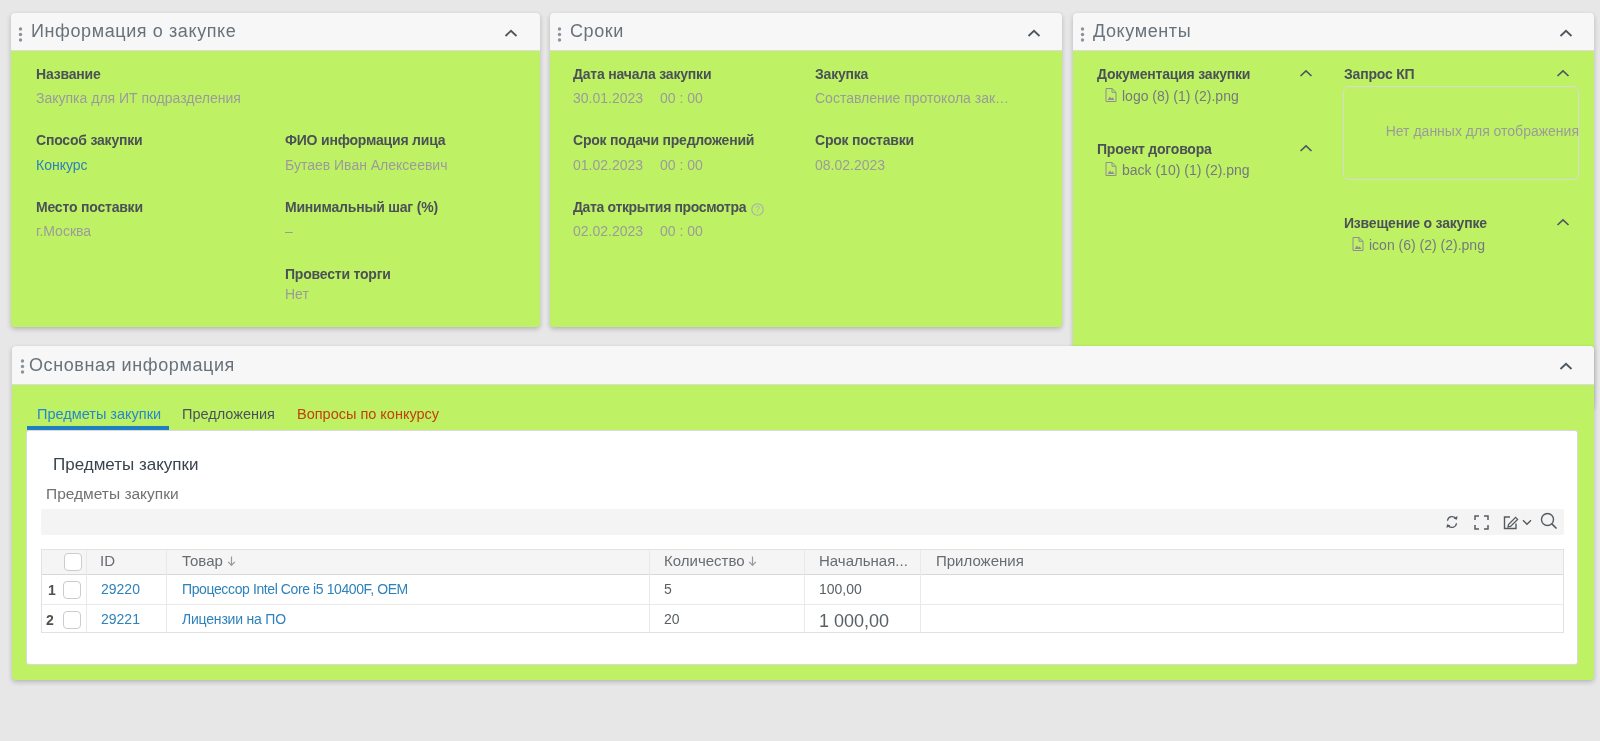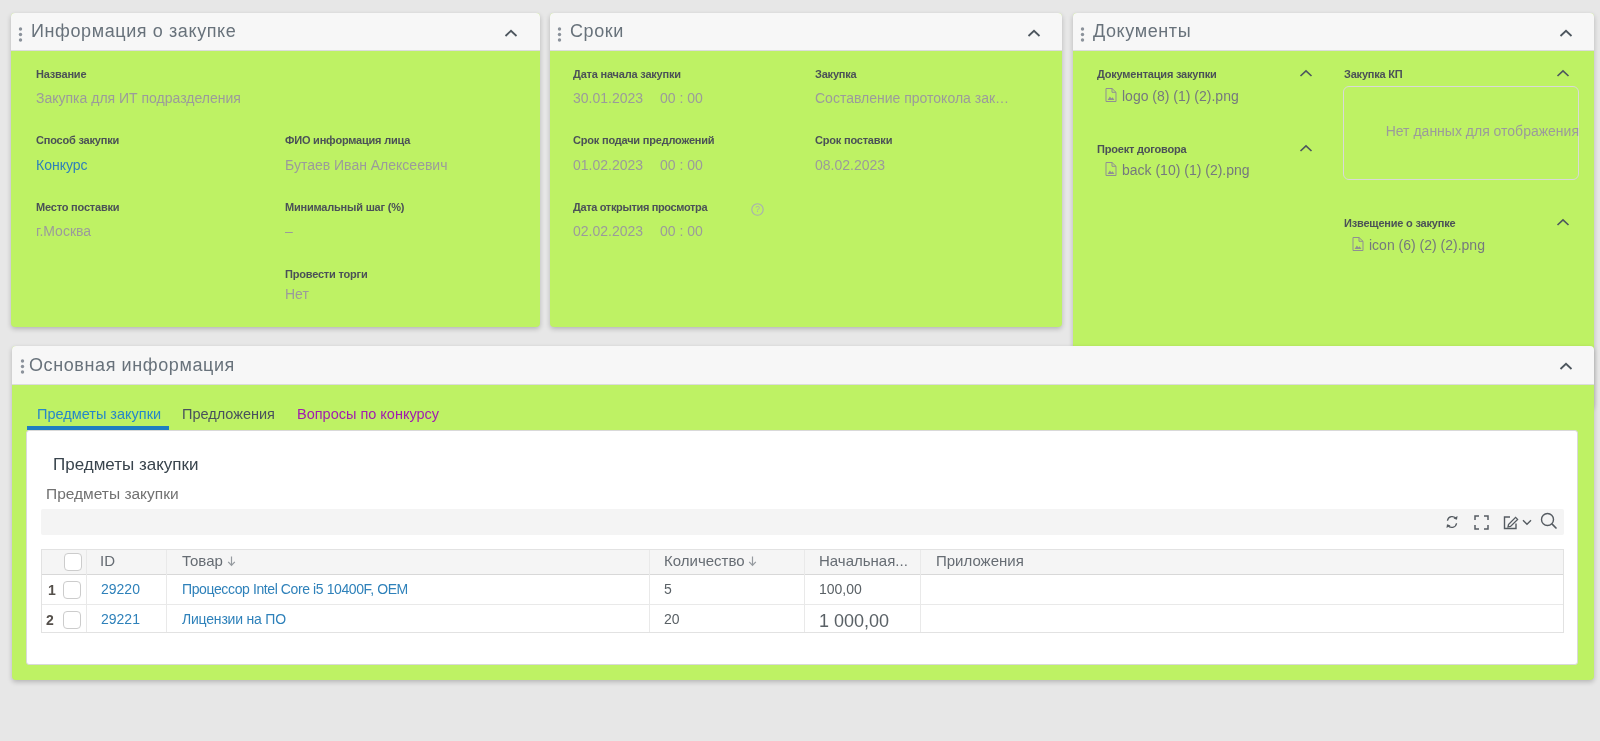--- a/index.html
+++ b/index.html
@@ -3,21 +3,21 @@
 <meta charset="utf-8">
 <title>Закупка</title>
 <style>
 html,body{margin:0;padding:0}
 body{width:1600px;height:741px;background:#e7e7e7;font-family:"Liberation Sans",sans-serif;position:relative;overflow:hidden}
 .card{position:absolute;background:#bef264;border-radius:4px;box-shadow:0 2px 5px rgba(0,0,0,.22)}
 .chdr{position:absolute;left:0;top:0;right:0;height:37px;background:#f7f7f7;border-bottom:1px solid #dcdcdc;border-radius:4px 4px 0 0}
 .ctitle{position:absolute;top:8px;font-size:18px;letter-spacing:0.6px;color:#68727b;white-space:nowrap}
 .dots{position:absolute}
 .chev{position:absolute}
-.lb{position:absolute;font-size:11px;letter-spacing:-0.2px;font-weight:bold;color:#4b5157;line-height:20px;white-space:nowrap}
+.lb{position:absolute;font-size:14px;letter-spacing:-0.2px;font-weight:bold;color:#4b5157;line-height:20px;white-space:nowrap}
 .vl{position:absolute;font-size:14px;color:#9b9b9b;line-height:20px;white-space:nowrap}
 .lk{position:absolute;font-size:14px;color:#2e81ba;line-height:20px;white-space:nowrap}
 .fico{position:absolute}
 .fname{position:absolute;font-size:14px;color:#75797e;line-height:20px;white-space:nowrap}
 .sep{position:absolute;background:#e9e9e9;width:1px}
 </style>
 </head>
 <body>
 
 <div class="card" style="left:11px;top:13px;width:529px;height:314px">
@@ -97,21 +97,21 @@
 <div class="lb" style="left:1097px;top:139px">Проект договора</div>
 <svg class="chev" style="left:1299px;top:144px" width="14" height="9" viewBox="0 0 14 9">
     <path d="M1.5 7 L7 1.8 L12.5 7" fill="none" stroke="#4d565e" stroke-width="1.6"></path>
   </svg>
 <svg class="fico" style="left:1105px;top:162px" width="12" height="14" viewBox="0 0 12 14">
     <path d="M1 .5 H7 L11 4.3 V13.5 H1 Z" fill="none" stroke="#8f8f93"></path>
     <path d="M7 .5 V4.3 H11" fill="none" stroke="#8f8f93"></path>
     <path d="M2.6 12 L4.9 8.6 6.4 10.4 7.6 9.2 9.4 12 Z" fill="#8f8f93"></path>
   </svg>
 <div class="fname" style="left:1122px;top:160px">back (10) (1) (2).png</div>
-<div class="lb" style="left:1344px;top:64px">Закупка КП</div>
+<div class="lb" style="left:1344px;top:64px">Запрос КП</div>
 <svg class="chev" style="left:1556px;top:69px" width="14" height="9" viewBox="0 0 14 9">
     <path d="M1.5 7 L7 1.8 L12.5 7" fill="none" stroke="#4d565e" stroke-width="1.6"></path>
   </svg>
 <div style="position:absolute;left:1343px;top:86px;width:236px;height:94px;border:1px solid #d9d9d9;border-radius:6px;box-sizing:border-box"></div>
 <div style="position:absolute;left:1343px;top:123px;width:236px;text-align:right;font-size:14px;color:#9b9b9b">Нет данных для отображения</div>
 <div class="lb" style="left:1344px;top:213px">Извещение о закупке</div>
 <svg class="chev" style="left:1556px;top:218px" width="14" height="9" viewBox="0 0 14 9">
     <path d="M1.5 7 L7 1.8 L12.5 7" fill="none" stroke="#4d565e" stroke-width="1.6"></path>
   </svg>
 <svg class="fico" style="left:1352px;top:237px" width="12" height="14" viewBox="0 0 12 14">
@@ -129,21 +129,21 @@
       <circle cx="2.5" cy="13" r="1.7" fill="#8b929b"></circle>
     </svg>
   <span class="ctitle" style="left:17px;top:9px">Основная информация</span>
   <svg class="chev" style="left:1547px;top:16px" width="14" height="9" viewBox="0 0 14 9">
       <path d="M1.5 7 L7 1.8 L12.5 7" fill="none" stroke="#4d565e" stroke-width="1.8"></path>
     </svg>
 </div>
 
 <div style="position:absolute;left:37px;top:406px;font-size:14.5px;color:#2787c9;white-space:nowrap">Предметы закупки</div>
 <div style="position:absolute;left:182px;top:406px;font-size:14.5px;color:#49525c;white-space:nowrap">Предложения</div>
-<div style="position:absolute;left:297px;top:406px;font-size:14.5px;color:#a21caf;white-space:nowrap">Вопросы по конкурсу</div>
+<div style="position:absolute;left:297px;top:406px;font-size:14.5px;color:#c2410c;white-space:nowrap">Вопросы по конкурсу</div>
 <div style="position:absolute;left:27px;top:426px;width:142px;height:4px;background:#1f7fc0"></div>
 
 <div style="position:absolute;left:26px;top:430px;width:1552px;height:235px;border:1px solid #d9d9d9;border-radius:3px;background:#fff;box-sizing:border-box"></div>
 <div style="position:absolute;left:53px;top:455px;font-size:17px;color:#39444d;line-height:20px">Предметы закупки</div>
 <div style="position:absolute;left:46px;top:484px;font-size:15.5px;color:#717171;line-height:20px">Предметы закупки</div>
 
 <div style="position:absolute;left:41px;top:509px;width:1523px;height:26px;background:#f4f4f4;border-radius:2px"></div>
 <svg style="position:absolute;left:1445px;top:515px" width="14" height="14" viewBox="0 0 16 16">
     <path d="M2.8 6.6 A5.5 5.5 0 0 1 12.9 4.4" fill="none" stroke="#555b61" stroke-width="1.5"></path>
     <path d="M14.3 1.2 l-.6 4.2 -4-1.4z" fill="#555b61"></path>

